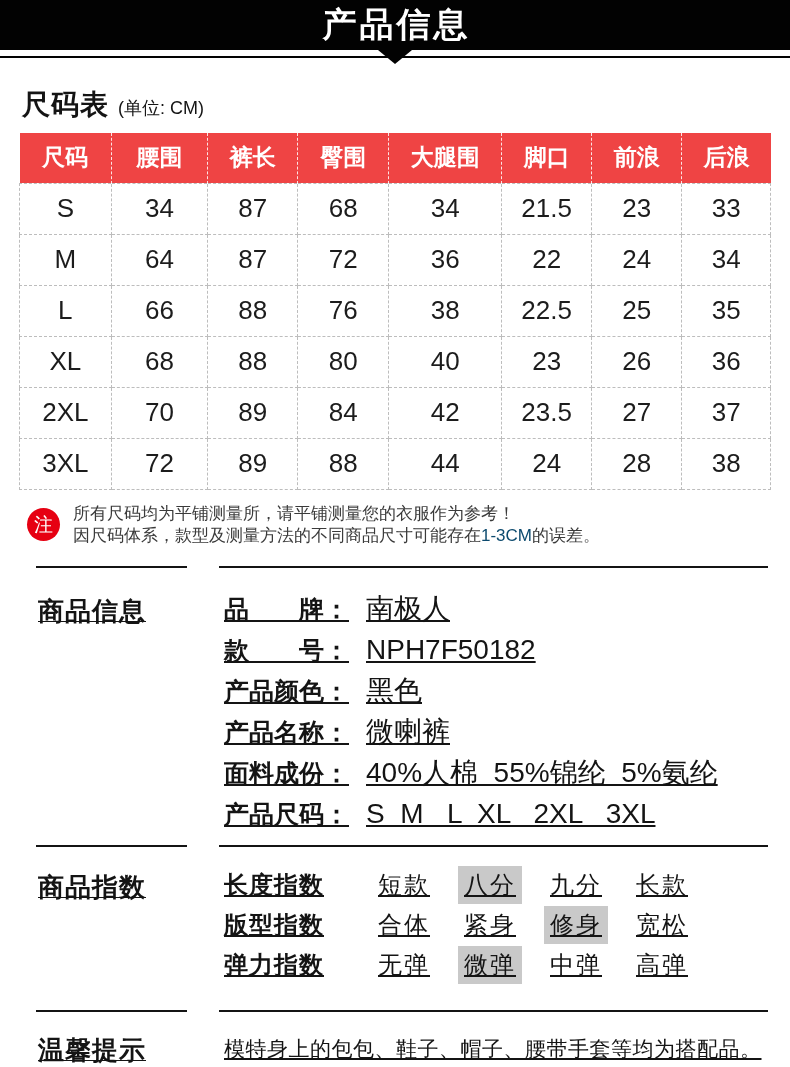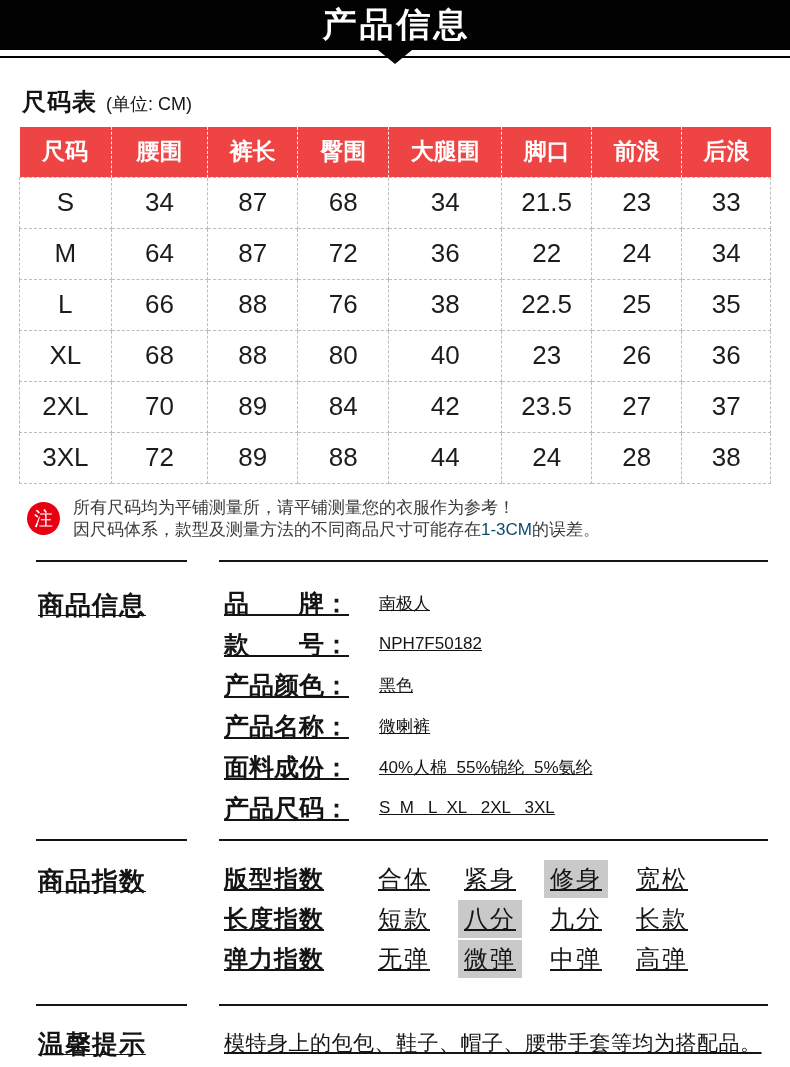--- a/index.html
+++ b/index.html
@@ -12,21 +12,21 @@
   
   .banner { height:50px; background:#020202; display:flex; align-items:center; justify-content:center;font-family:Liberation Serif, serif; }
   .banner-title { color:#ffffff; font-size:34px; font-weight:bold; letter-spacing:3px; padding-left:3px; }
   .banner-sub { position:relative; height:16px; }
   .banner-line { position:absolute; top:6px; left:0; right:0; height:2px; background:#020202; }
   .banner-arrow { position:absolute; top:0; left:50%; transform:translateX(-50%);
     width:0; height:0; border-left:17px solid transparent; border-right:17px solid transparent;
     border-top:14px solid #020202; }
   
   .size-header { margin:20px 0 9px 22px; display:flex; align-items:baseline; gap:9px; }
-  .size-title { font-size:24px; font-weight:bold; letter-spacing:1px; }
+  .size-title { font-size:28px; font-weight:bold; letter-spacing:1px; }
   .size-unit { font-size:18px; }
   
   .table-wrap { margin:0 19px; }
   table { width:100%; border-collapse:collapse; table-layout:fixed; }
   th { background:#ef4444; color:#ffffff; font-size:23px; font-weight:bold; height:50px;
        border-left:1px dashed rgba(255,255,255,.85); }
   th:first-child { border-left:none; }
   td { text-align:center; font-size:26px; font-weight:400; height:51px;
        border:1px dashed #bdbdbd; color:#1c1c1c; }
   
@@ -42,21 +42,21 @@
   
   .section { display:flex; margin:21px 20px 0 38px;text-decoration:underline; }
   .section-title-col { width:186px; flex:0 0 auto; padding-top:5px; }
   .section-title { font-size:26px; font-weight:bold; letter-spacing:1px; }
   .section-body { flex:1; }
   
   .info-row { display:flex; align-items:center; height:41px; font-size:25px; }
   .info-label { font-weight:bold; width:100px; text-align:justify; text-align-last:justify;
     -moz-text-align-last:justify; }
   .info-colon { font-weight:bold; }
-  .info-value { margin-left:30px; white-space:pre; font-size:17px; }
+  .info-value { margin-left:17px; white-space:pre; font-size:28px; }
   
   .section.index { margin-top:18px; }
   .index-row { display:flex; align-items:center; height:40px; font-size:24px; }
   .index-label { font-weight:bold; width:148px; flex:0 0 auto; letter-spacing:1px; }
   .index-opt { padding:3px 6px; margin-right:22px; letter-spacing:2px; }
   .index-opt.hl { background:#c9c9c9; }
   
   .section.tips { margin-top:16px; }
   .tips-content { font-size:21px; padding-top:7px; letter-spacing:0.5px; }
 </style>
@@ -218,32 +218,32 @@
 <div class="divider" style="margin-top:10px">
   <div class="divider-short"></div>
   <div class="divider-long"></div>
 </div>
 <div class="section index">
   <div class="section-title-col">
     <span class="section-title">商品指数</span>
   </div>
   <div class="section-body">
     <div class="index-row">
+      <span class="index-label">长度指数</span>
+      <span class="index-opt">短款</span>
+      <span class="index-opt hl">八分</span>
+      <span class="index-opt">九分</span>
+      <span class="index-opt">长款</span>
+    </div>
+    <div class="index-row">
       <span class="index-label">版型指数</span>
       <span class="index-opt">合体</span>
       <span class="index-opt">紧身</span>
       <span class="index-opt hl">修身</span>
       <span class="index-opt">宽松</span>
-    </div>
-    <div class="index-row">
-      <span class="index-label">长度指数</span>
-      <span class="index-opt">短款</span>
-      <span class="index-opt hl">八分</span>
-      <span class="index-opt">九分</span>
-      <span class="index-opt">长款</span>
     </div>
     <div class="index-row">
       <span class="index-label">弹力指数</span>
       <span class="index-opt">无弹</span>
       <span class="index-opt hl">微弹</span>
       <span class="index-opt">中弹</span>
       <span class="index-opt">高弹</span>
     </div>
   </div>
 </div>

